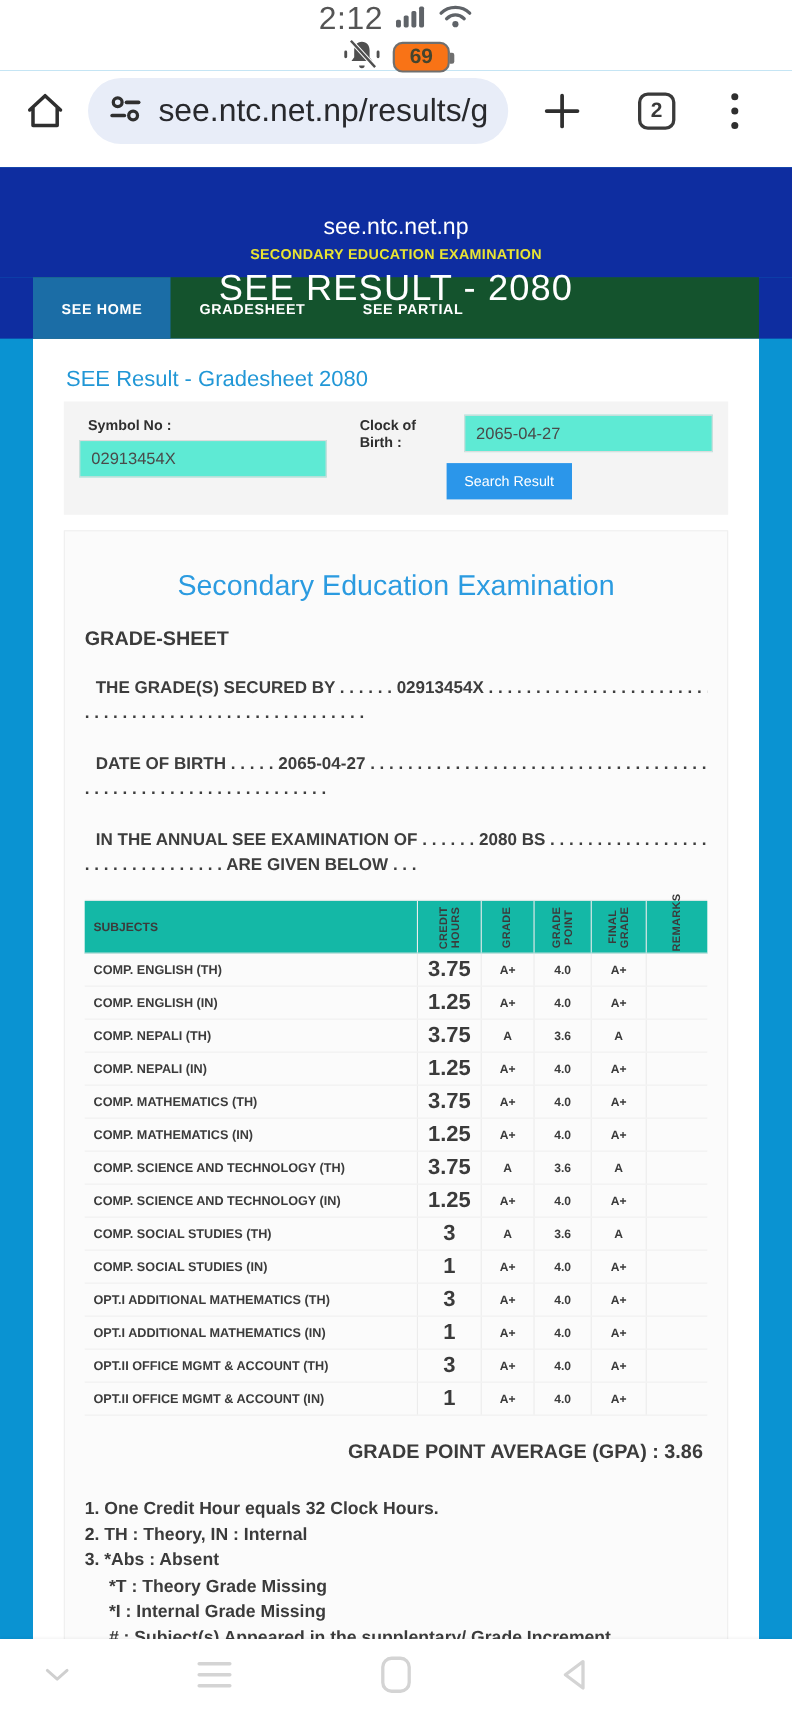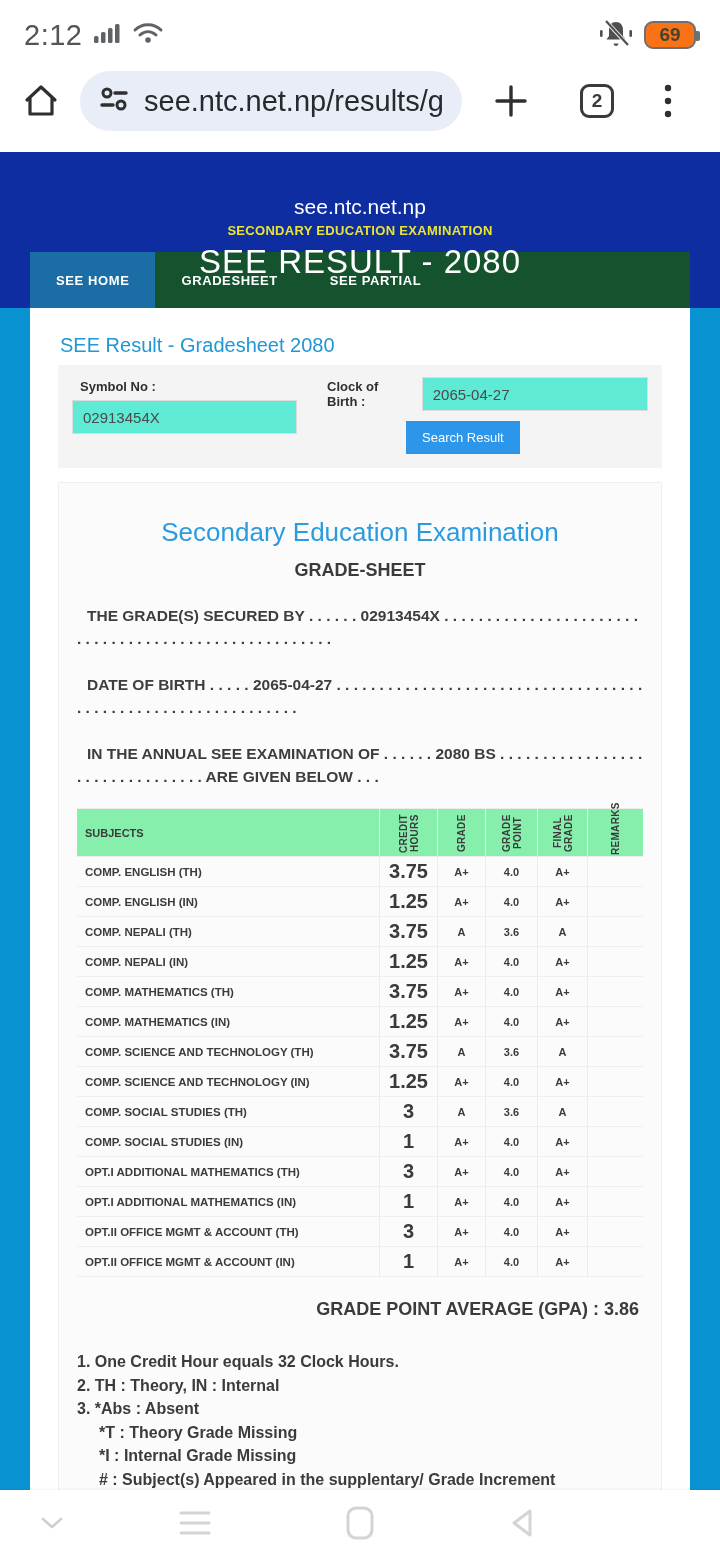--- a/index.html
+++ b/index.html
@@ -5,22 +5,23 @@
   * { margin:0; padding:0; box-sizing:border-box; }
   html,body { width:720px; height:1560px; }
   body {
     position:relative; overflow:hidden;
     font-family:"Liberation Sans","DejaVu Sans",sans-serif;
     background:#0a93d2;
   }
   
   .status-bar {
     height:64px; background:#ffffff;
-    display:flex; align-items:center; justify-content:space-between;
+    display:flex; align-items:center; justify-content:center;
     padding:6px 24px 0 24px;
+    flex-direction:column;
   }
   .sb-left { display:flex; align-items:center; gap:10px; }
   .sb-time { font-size:29px; color:#555; letter-spacing:0.5px; }
   .sb-right { display:flex; align-items:center; gap:10px; }
   .battery {
     width:52px; height:28px; border:2.5px solid #6f6f6f; border-radius:9px;
     background:#f97316; display:flex; align-items:center; justify-content:center;
     font-size:19px; font-weight:bold; color:#44442e; position:relative;
   }
   .battery::after {
@@ -83,29 +84,29 @@
     margin:10px 0 0 79px; background:#2b96ea; color:#fff; border:none;
     font-size:13px; padding:9px 16px; cursor:pointer;
     font-family:"Liberation Sans","DejaVu Sans",sans-serif;
   }
   
   .sheet-panel {
     margin-top:14px; background:#fbfbfb; border:1px solid #efefef;
     padding:34px 18px 20px 18px;
   }
   .sheet-title { text-align:center; color:#2b9be0; font-size:26px; }
-  .sheet-sub { text-align:center; color:#3b3b3b; font-size:18px; font-weight:bold; margin-top:12px; }
+  .sheet-sub { color:#3b3b3b; font-size:18px; font-weight:bold; margin-top:22px; }
   .dots-para { margin-top:23px; color:#3d3d3d; font-size:15.5px; font-weight:bold; line-height:23px; }
   .dots-para .l1 { padding-left:10px; white-space:nowrap; overflow:hidden; }
   .dots-para .l2 { white-space:nowrap; overflow:hidden; }
   
   .gtable { margin-top:20px; border-top:1px solid #ececec; }
   .grid-row { display:grid; grid-template-columns:1fr 58px 48px 52px 50px 56px; align-items:center; }
   .grid-row > div:nth-child(n+2) { border-left:1px solid #ececec; height:100%; display:flex; align-items:center; justify-content:center; }
-  .ghead { height:48px; border-bottom:1px solid #ececec; background:#86efac; }
+  .ghead { height:48px; border-bottom:1px solid #ececec; background:#14b8a6; }
   .ghead .h-sub { font-size:11px; font-weight:bold; color:#3b3b3b; padding-left:8px; }
   .vh {
     writing-mode:vertical-rl; transform:rotate(180deg);
     font-size:10px; font-weight:bold; color:#3b3b3b; letter-spacing:0.3px;
     height:44px; text-align:center; line-height:11px;
   }
   .trow { height:30px; border-bottom:1px solid #efefef; }
   .trow .subj { font-size:11.5px; font-weight:bold; color:#3b3b3b; padding-left:8px; }
   .trow .ch { font-size:20px; font-weight:bold; color:#3b3b3b; }
   .trow .g, .trow .gp, .trow .fg { font-size:11px; font-weight:bold; color:#3b3b3b; }

